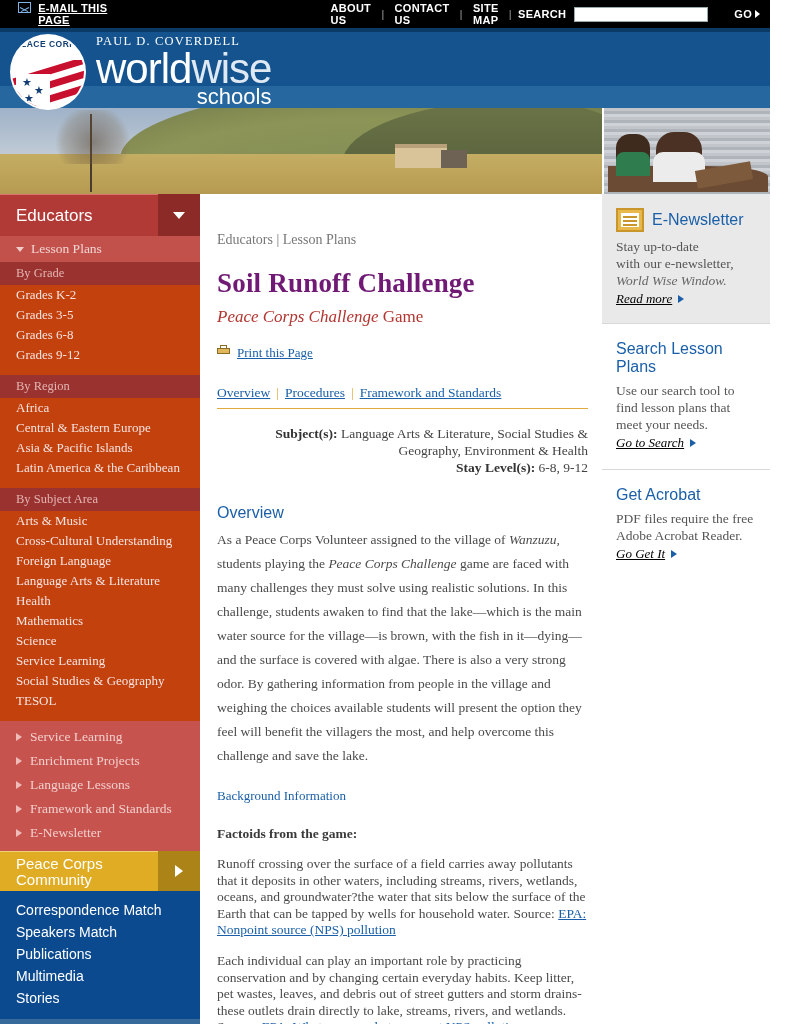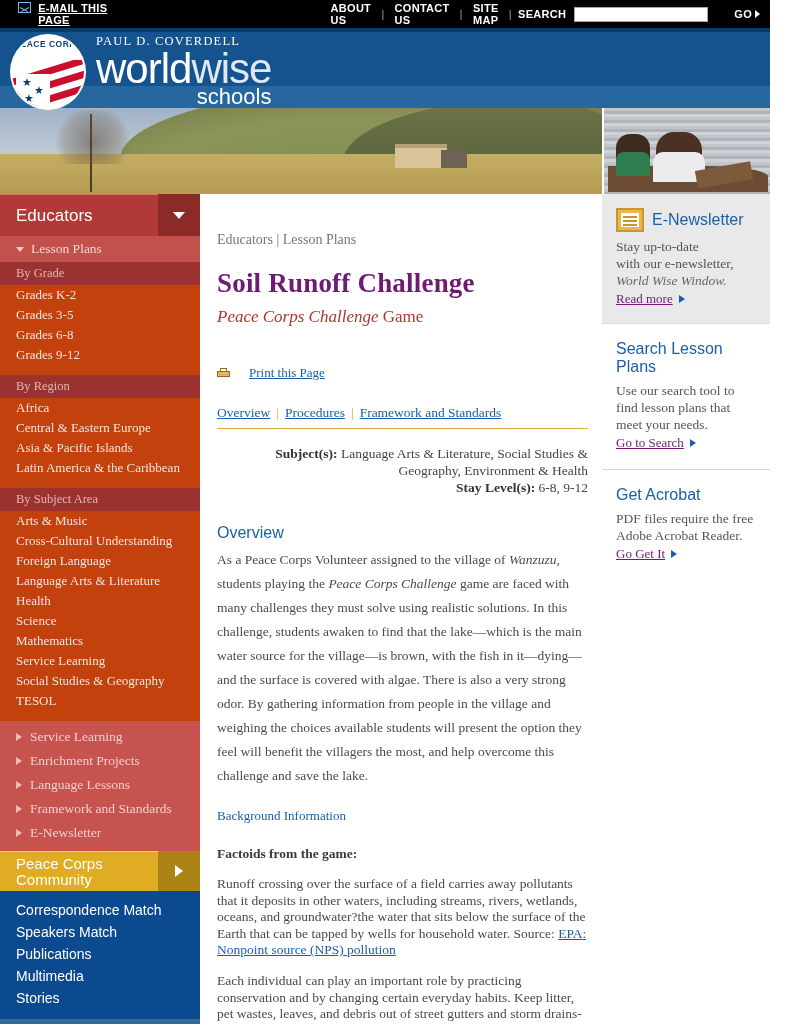--- a/index.html
+++ b/index.html
@@ -135,21 +135,21 @@
   .bluelist { background:#0b4a8f; padding:8px 0 10px 0; }
   .bluelist a { display:block; color:#fff; text-decoration:none; padding:3px 0 3px 16px;
      font-family:"Liberation Sans", sans-serif; font-size:14px;}
   .bluefoot { background:#356a9b; height:72px; }
 
   
   .breadcrumb { color:#777; font-size:14px; padding-top:38px; }
   h1.title { color:#701a75; font-size:27px; font-weight:bold; margin:20px 0 0 0; letter-spacing:.2px;}
   .subtitle { color:#b2352f; font-size:17px; margin:8px 0 0 0; }
   .subtitle em { font-style:italic; }
-  .printrow { margin-top:38px; display:flex; align-items:center; gap:19px; }
+  .printrow { margin-top:18px; display:flex; gap:7px; }
   .printer { width:13px; height:11px; position:relative; display:inline-block; }
   .printer .body2{position:absolute;left:0;top:3px;width:13px;height:6px;background:#e0b75a;border:1px solid #8a6c22;}
   .printer .paper{position:absolute;left:3px;top:0;width:7px;height:4px;background:#fff;border:1px solid #8a6c22;}
   a.blue { color:#1a5fa8; }
   .tabs { margin-top:24px; padding-bottom:7px; border-bottom:1px solid #e0a93c; font-size:13.5px;}
   .tabs a { color:#1a5fa8; }
   .tabs .bar { color:#e0a93c; padding:0 6px; }
   .meta { margin:16px 0 0 22px; line-height:17px; font-size:13.5px;text-align:right; }
   .meta b { color:#333; }
   h2.sec { color:#1a5fa8; font-family:"Liberation Sans", sans-serif; font-size:16px; font-weight:normal; margin:28px 0 6px 0;}
@@ -159,21 +159,21 @@
   .para { margin-top:14px; line-height:16.6px; font-size:13.5px; color:#4a4a4a;}
   .panel-gray { background:#e9e9e9; padding:14px 14px 16px 14px; }
   .panel-head { display:flex; align-items:center; gap:8px; }
   .news-icon { width:28px; height:24px; background:#e8b84a; border:2px solid #c9962c; position:relative; flex:0 0 28px;}
   .news-icon:before{content:"";position:absolute;left:3px;top:3px;right:3px;bottom:3px;background:#fff;}
   .news-icon:after{content:"";position:absolute;left:5px;top:6px;width:14px;height:2px;background:#c9962c;
      box-shadow:0 4px 0 #c9962c, 0 8px 0 #c9962c;}
   .panel-title { color:#1a5fa8; font-family:"Liberation Sans", sans-serif; font-size:16px;}
   .panel-body { color:#555; font-size:13.5px; line-height:17px; margin-top:6px;}
   .panel-body em{ font-style:italic; color:#666;}
-  .morelink { display:inline-flex; align-items:center; gap:6px; margin-top:2px; color:#701a75;}
+  .morelink { display:inline-flex; align-items:center; gap:6px; margin-top:2px; color:#000000;font-style:italic;}
   .tri-r-b { width:0;height:0;border-left:6px solid #1a5fa8;border-top:4px solid transparent;border-bottom:4px solid transparent;}
   .panel-plain { padding:16px 14px 18px 14px; border-top:1px solid #d8d8d8; }
   .panel-plain:first-child{ border-top:none; }
   a { text-decoration:underline; }
 </style>
 </head>
 <body>
 
 <div class="page">
 
@@ -277,22 +277,22 @@
         <a href="#">Asia &amp; Pacific Islands</a>
         <a href="#">Latin America &amp; the Caribbean</a>
 
         <div class="navgap"></div>
         <div class="subhead">By Subject Area</div>
         <a href="#">Arts &amp; Music</a>
         <a href="#">Cross-Cultural Understanding</a>
         <a href="#">Foreign Language</a>
         <a href="#">Language Arts &amp; Literature</a>
         <a href="#">Health</a>
+        <a href="#">Mathematics</a>
         <a href="#">Science</a>
-        <a href="#">Mathematics</a>
         <a href="#">Service Learning</a>
         <a href="#">Social Studies &amp; Geography</a>
         <a href="#">TESOL</a>
         <div class="navgap"></div>
       </div>
 
       <div class="nav-lower">
         <div class="row">
           <span class="tri-r-sm"></span>
           <span>Service Learning</span>

